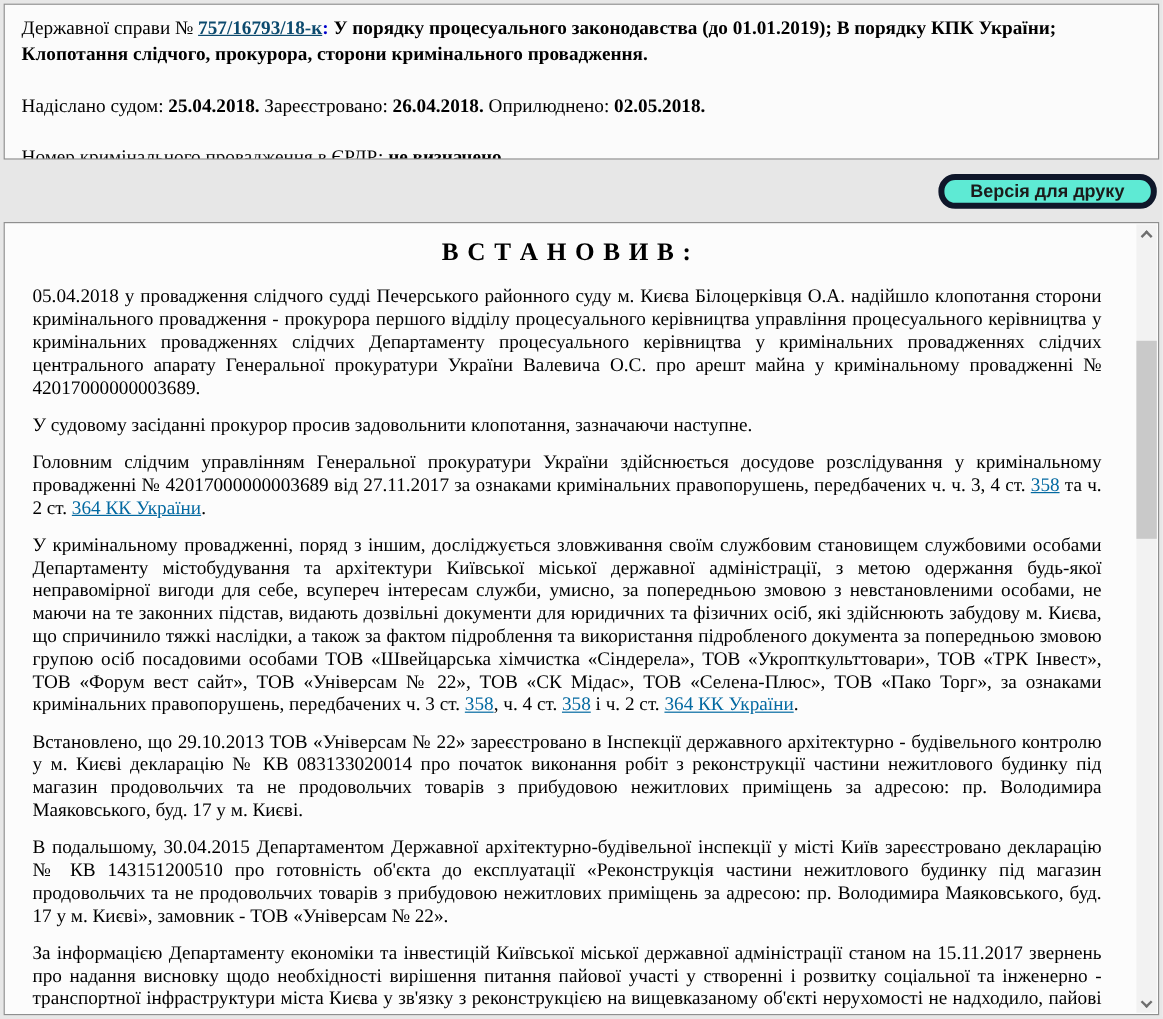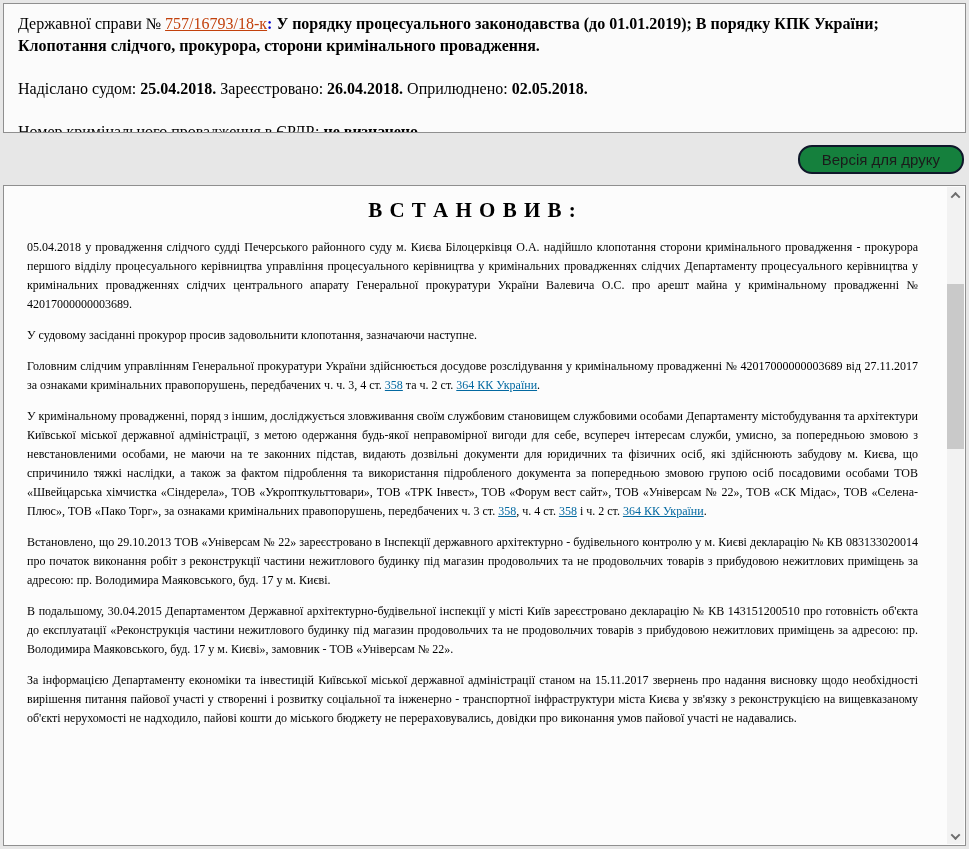--- a/index.html
+++ b/index.html
@@ -22,46 +22,47 @@
     border: 1px solid #8f8f8f;
     padding: 9px 14px 6px 14px;
     font-size: 16px;
     line-height: 22px;
     overflow: hidden;
   }
   .h-line { margin: 0 0 1px 0; }
   .h-line.gap-before { margin-top: 21px; }
   .h-line b { font-weight: bold; }
   a.case-link {
-    color: #c2410c;
-    font-weight: normal;
+    color: #0c4a6e;
+    font-weight: bold;
     text-decoration: underline;
     cursor: pointer;
     text-align: right;
   }
   .link-colon { color: #0000cc; font-weight: bold; }
 
   
   .toolbar {
     height: 52px;
     display: flex;
     justify-content: flex-end;
     align-items: center;
     padding: 0 2px;
   }
   .print-btn {
     font-family: "Liberation Sans", "DejaVu Sans", sans-serif;
     font-size: 15px;
     color: #1b1b1b;
-    background: #15803d;
-    border: 2px solid #0f172a;
+    background: #5eead4;
+    border: 5px solid #0f172a;
     border-radius: 14px;
     height: 29px;
     padding: 0 22px;
     cursor: pointer;
+    font-weight: bold;
   }
 
   
   .doc-box {
     position: relative;
     width: 963px;
     height: 661px;
     background: #fcfcfc;
     border: 1px solid #8f8f8f;
     overflow: hidden;
@@ -73,21 +74,21 @@
     overflow: hidden;
   }
   .doc-title {
     font-size: 21px;
     font-weight: bold;
     text-align: center;
     letter-spacing: 1px;
     margin: 2px 0 15px 0;
   }
   .doc-par {
-    font-size: 12px;
+    font-size: 16px;
     line-height: 19px;
     text-align: justify;
     margin: 0 0 12px 0;
   }
   a.doc-link {
     color: #0369a1;
     text-decoration: underline;
     cursor: pointer;
   }
 

